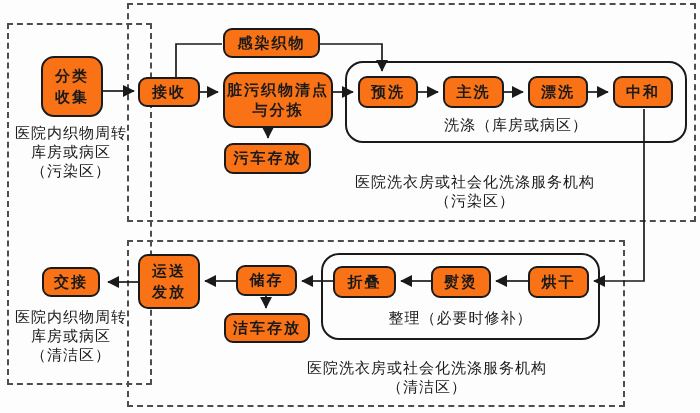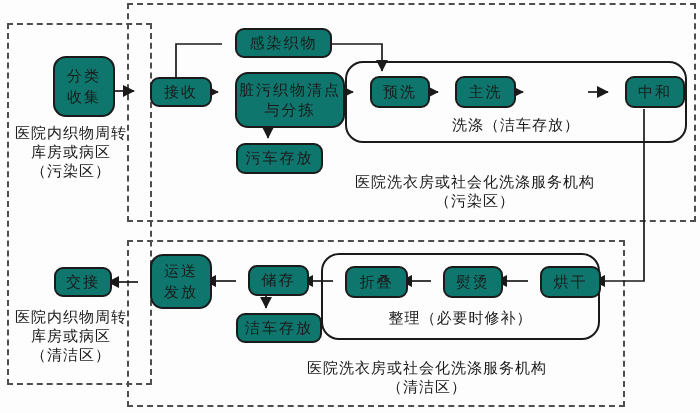--- a/index.html
+++ b/index.html
@@ -11,24 +11,24 @@
   .zone{
     position:absolute;border:2px dashed #4d4d4d;background:transparent;
     box-sizing:border-box;z-index:0;border-radius:1px;
   }
   .group{
     position:absolute;border:2.5px solid #1a1a1a;border-radius:18px;
     background:transparent;box-sizing:border-box;z-index:1;
   }
   .node{
     position:absolute;border:2px solid #1a1a1a;border-radius:9px;
-    background:#0f766e;box-sizing:border-box;z-index:3;
+    background:#f97316;box-sizing:border-box;z-index:3;
     display:flex;align-items:center;justify-content:center;
-    font-weight:normal;font-size:15px;letter-spacing:2px;
-    white-space:pre-line;text-align:center;line-height:1.35;margin-left:12px;
+    font-weight:bold;font-size:15px;letter-spacing:2px;
+    white-space:pre-line;text-align:center;line-height:1.35;
   }
   .node.big{border-radius:13px;}
   .lbl{
     position:absolute;z-index:3;font-weight:normal;font-size:15px;
     letter-spacing:1px;text-align:center;white-space:pre-line;
     line-height:1.28;
   }
   svg.wires{position:absolute;left:0;top:0;z-index:2;pointer-events:none;}
 </style>
 </head>
@@ -71,31 +71,32 @@
 
   <div class="node big" style="left:41px;top:56px;width:62px;height:61px;">分类
 收集</div>
   <div class="node" style="left:138px;top:77px;width:62px;height:30px;">接收</div>
   <div class="node" style="left:223px;top:28px;width:97px;height:30px;">感染织物</div>
   <div class="node big" style="left:223px;top:72px;width:110px;height:56px;text-align:center;">脏污织物清点
 与分拣</div>
   <div class="node" style="left:224px;top:143px;width:87px;height:31px;">污车存放</div>
   <div class="node" style="left:358px;top:76px;width:60px;height:32px;">预洗</div>
   <div class="node" style="left:443px;top:76px;width:61px;height:32px;">主洗</div>
+  <div class="node" style="left:528px;top:76px;width:60px;height:32px;">漂洗</div>
   <div class="node" style="left:333px;top:266px;width:63px;height:32px;">折叠</div>
   <div class="node" style="left:613px;top:76px;width:60px;height:32px;">中和</div>
   <div class="node" style="left:431px;top:266px;width:60px;height:32px;">熨烫</div>
   <div class="node" style="left:528px;top:266px;width:61px;height:32px;">烘干</div>
   <div class="node" style="left:236px;top:265px;width:61px;height:31px;">储存</div>
   <div class="node" style="left:224px;top:313px;width:86px;height:30px;">洁车存放</div>
-  <div class="node big" style="left:138px;top:254px;width:62px;height:55px;">运送
+  <div class="node big" style="left:138px;top:254px;width:62px;height:55px;border-radius:10px;">运送
 发放</div>
   <div class="node" style="left:42px;top:267px;width:58px;height:30px;">交接</div>
 
-  <div class="lbl" style="left:345px;top:116px;width:342px;">洗涤（洁车存放）</div>
+  <div class="lbl" style="left:345px;top:116px;width:342px;">洗涤（库房或病区）</div>
   <div class="lbl" style="left:321px;top:309px;width:279px;">整理（必要时修补）</div>
   <div class="lbl" style="left:6px;top:124px;width:130px;">医院内织物周转
 库房或病区
 （污染区）</div>
   <div class="lbl" style="left:6px;top:308px;width:130px;">医院内织物周转
 库房或病区
 （清洁区）</div>
   <div class="lbl" style="left:355px;top:173px;width:240px;">医院洗衣房或社会化洗涤服务机构
 （污染区）</div>
   <div class="lbl" style="left:307px;top:359px;width:240px;">医院洗衣房或社会化洗涤服务机构

